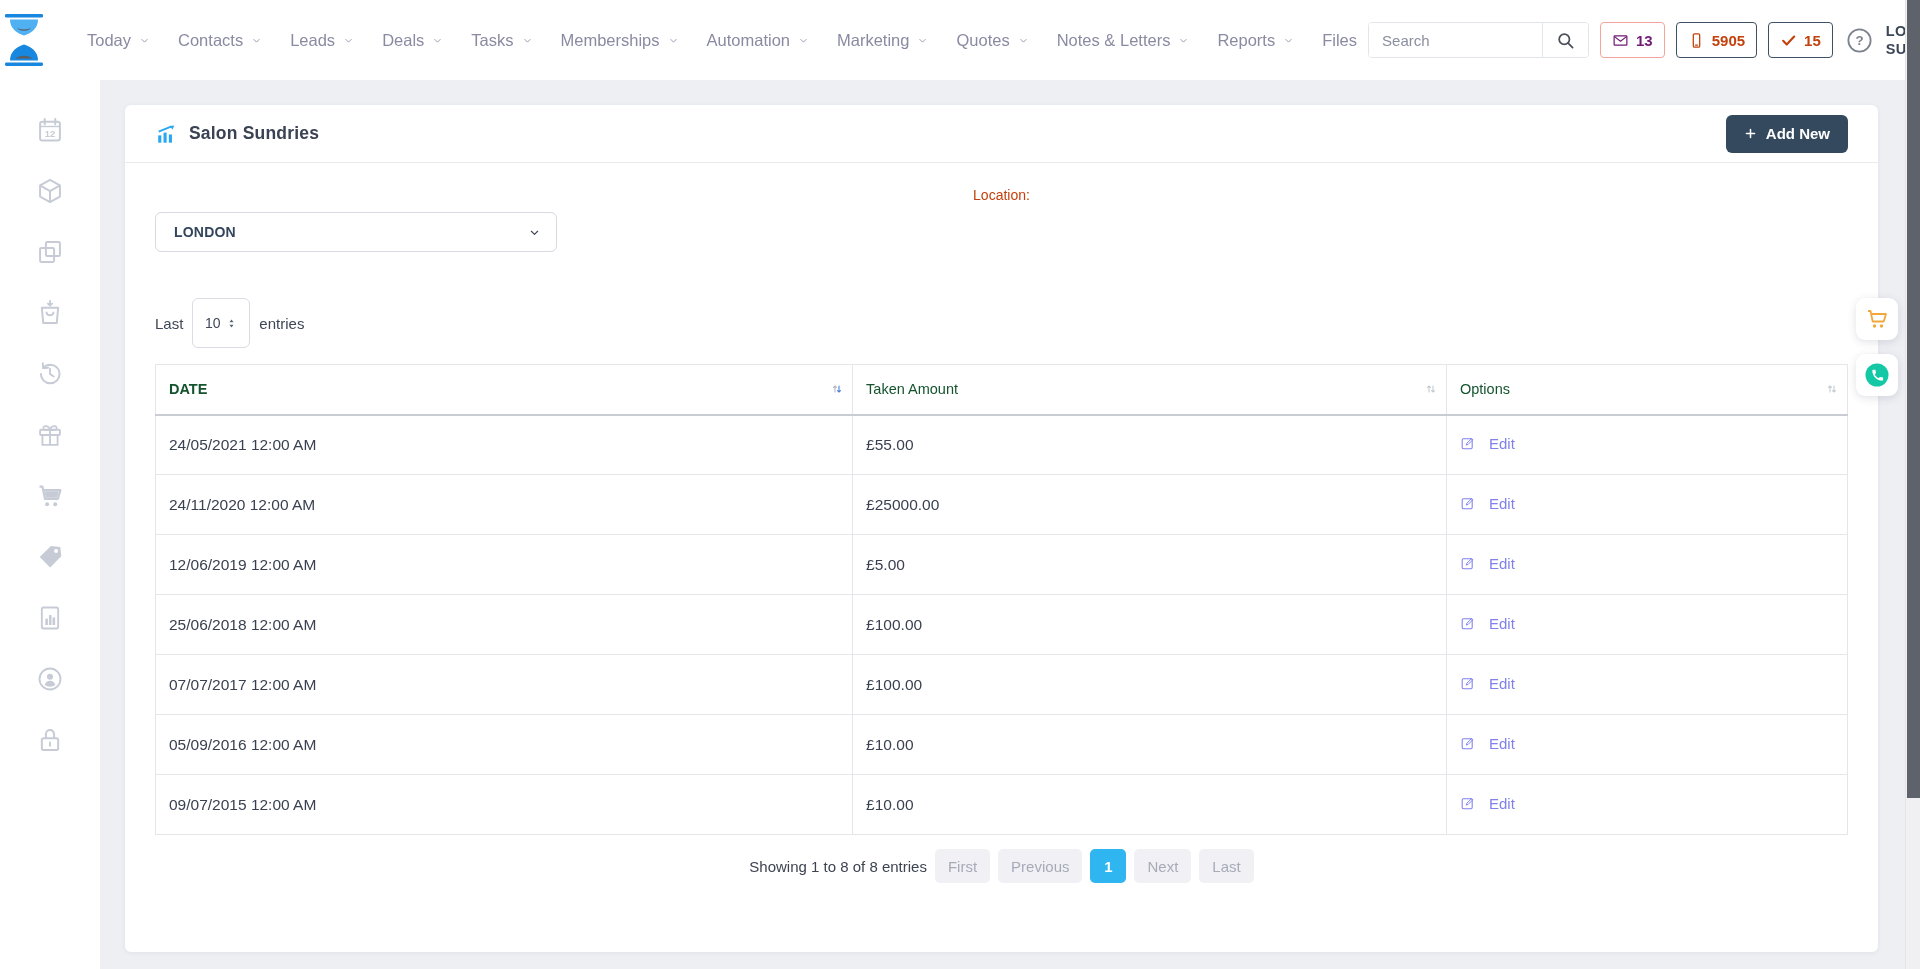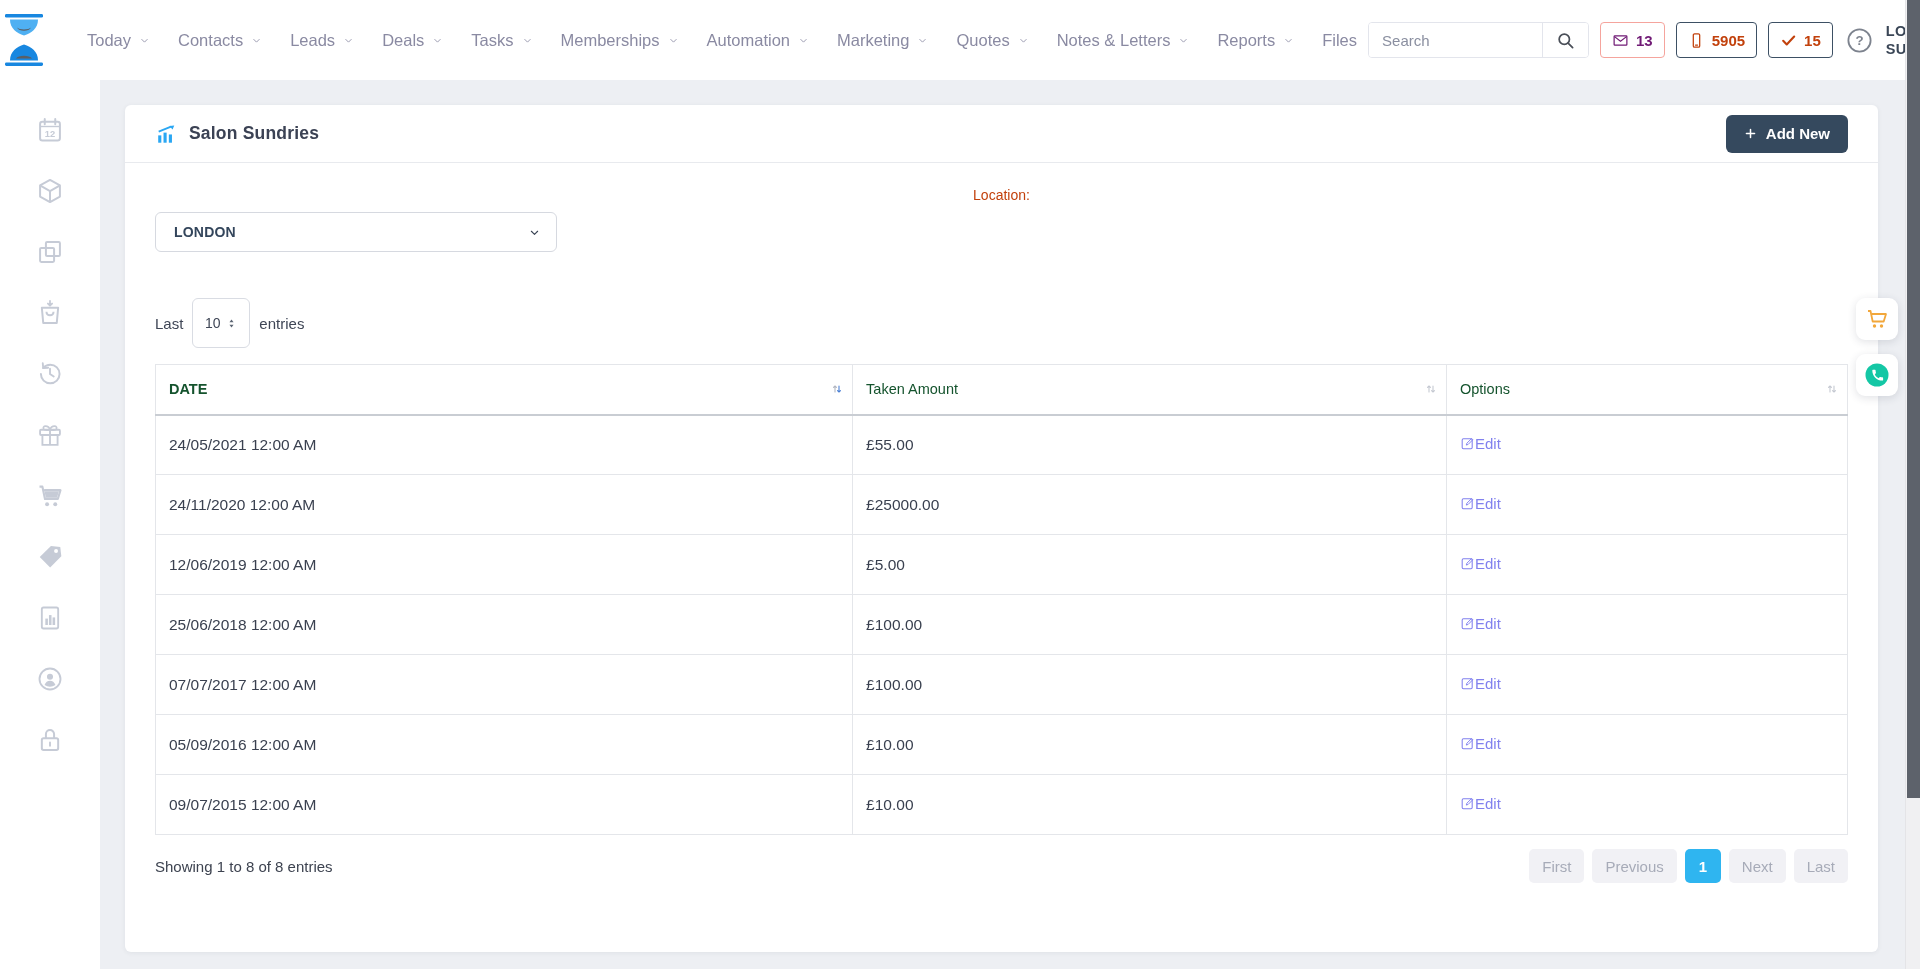--- a/index.html
+++ b/index.html
@@ -104,24 +104,24 @@
     height:50px; text-align:left; padding:0 34px 0 13px; position:relative;
     font-size:14.5px; font-weight:bold; color:#14532d; background:#fff;
     border-bottom:2px solid #c9cdd3; cursor:pointer;
   }
   .data-table th .sort { position:absolute; right:7px; top:50%; transform:translateY(-50%); width:16px; height:16px; }
   .data-table th.sorted { --sort-dn:#4a7fd4; --sort-up:#b0b5c0; }
   .col-date { width:41.2%; }
   .col-amt  { width:35.1%; }
   .col-opt  { width:23.7%; }
   .data-table td { height:60px; padding:0 13px; font-size:15.5px; color:#3a4150; background:#fff; }
-  .edit-link { display:inline-flex; align-items:center; gap:0; color:#8181ee; font-size:15px; text-decoration:none; cursor:pointer; }
+  .edit-link { display:inline-flex; align-items:center; gap:14px; color:#8181ee; font-size:15px; text-decoration:none; cursor:pointer; }
   .edit-link .ic { width:15px; height:15px; }
 
-  .table-footer { margin-top:14px; display:flex; align-items:center; justify-content:space-between; padding-bottom:20px; }
+  .table-footer { margin-top:14px; display:flex; align-items:center; justify-content:center; padding-bottom:20px; }
   .summary { font-size:15px; color:#3d4350; }
   .pager { display:flex; gap:8px;padding-left:8px; }
   .page-btn {
     height:34px; min-width:36px; padding:0 13px; border-radius:5px; background:#f1f1f5;
     color:#a7abb8; font-size:15px; display:flex; align-items:center; justify-content:center; cursor:pointer;
   }
   .page-btn.active { background:#2fb5f0; color:#fff; font-weight:bold; }
 
   
   .float-group { position:absolute; right:22px; top:298px; display:flex; flex-direction:column; gap:14px; z-index:20; }

